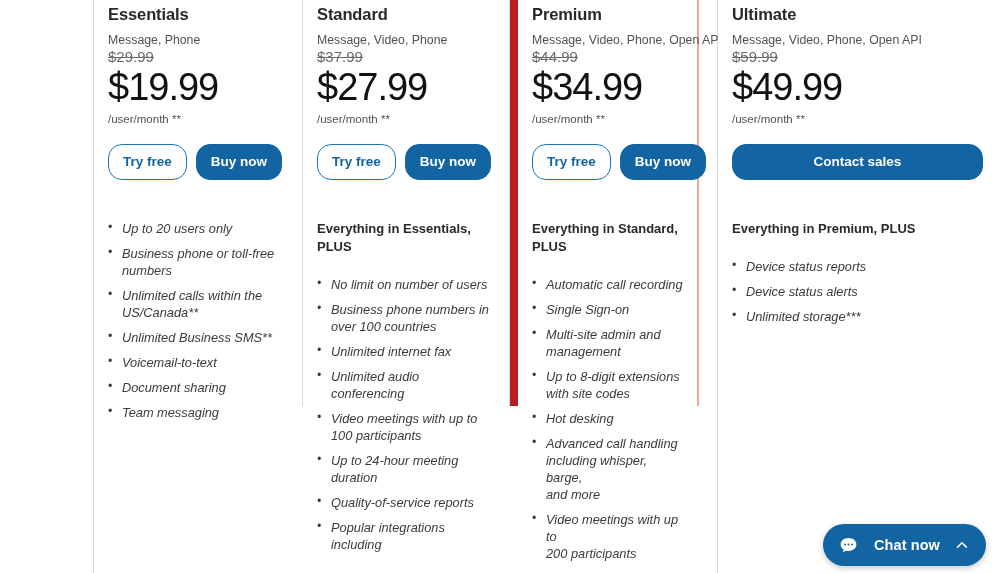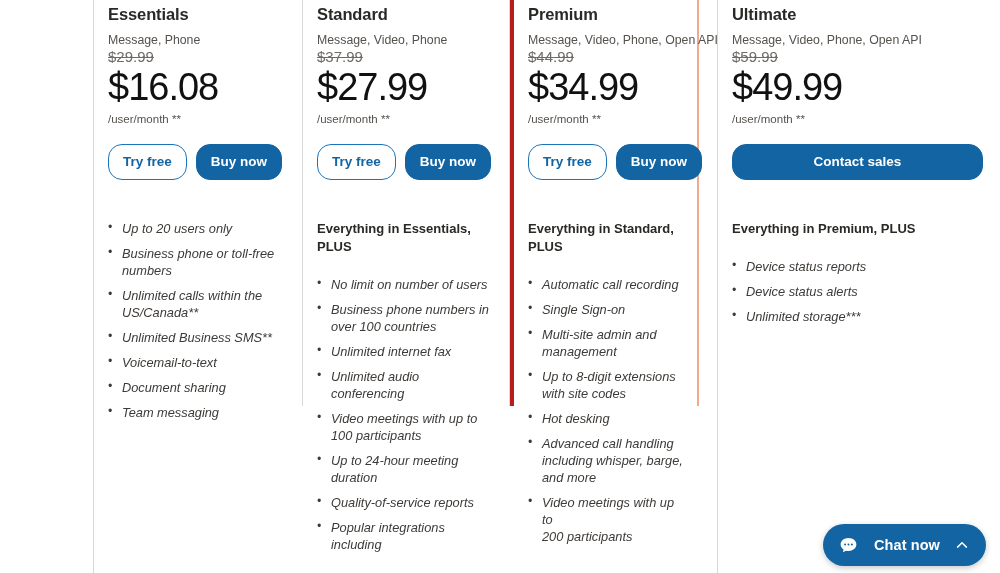--- a/index.html
+++ b/index.html
@@ -33,21 +33,21 @@
     height: 406px;
     flex: 0 0 auto;
     padding: 0 14px 0 14px;
     position: relative;
     background: #ffffff;
   }
   .plan-essentials { width: 209px; border-right: 1px solid #d8d8d8; }
   .plan-standard  { width: 207px; border-right: 1px solid #d8d8d8; }
   .plan-premium   {
      width: 189px;
-     border-left: 4px solid #b91c1c;
+     border-left: 8px solid #b91c1c;
      border-right: 2px solid #f2a98f;
      margin-left: 0;
   }
   .spacer-col { width: 19px; height: 573px; flex: 0 0 19px; border-right: 1px solid #d8d8d8; }
   .plan-ultimate  { width: 279px; }
 
   .plan-name {
     font-size: 16.5px;
     font-weight: 700;
     color: #2b2926;
@@ -183,21 +183,21 @@
 
 <div id="pricing-table">
 
   <div class="gutter-left"></div>
 
   <div class="plan-col plan-essentials">
     <div class="plan-name">Essentials</div>
     <div class="plan-subtitle">Message, Phone</div>
     <div class="price-block">
       <span class="price-old">$29.99</span>
-      <span class="price-new">$16.08</span>
+      <span class="price-new">$19.99</span>
       <span class="price-unit">/user/month **</span>
     </div>
     <div class="cta-row">
       <button class="btn btn-outline">Try free</button>
       <button class="btn btn-solid">Buy now</button>
     </div>
     <div class="plus-heading empty"></div>
     <ul class="feature-list">
       <li>
           <span class="wrapline">Up to 20 users only</span>

